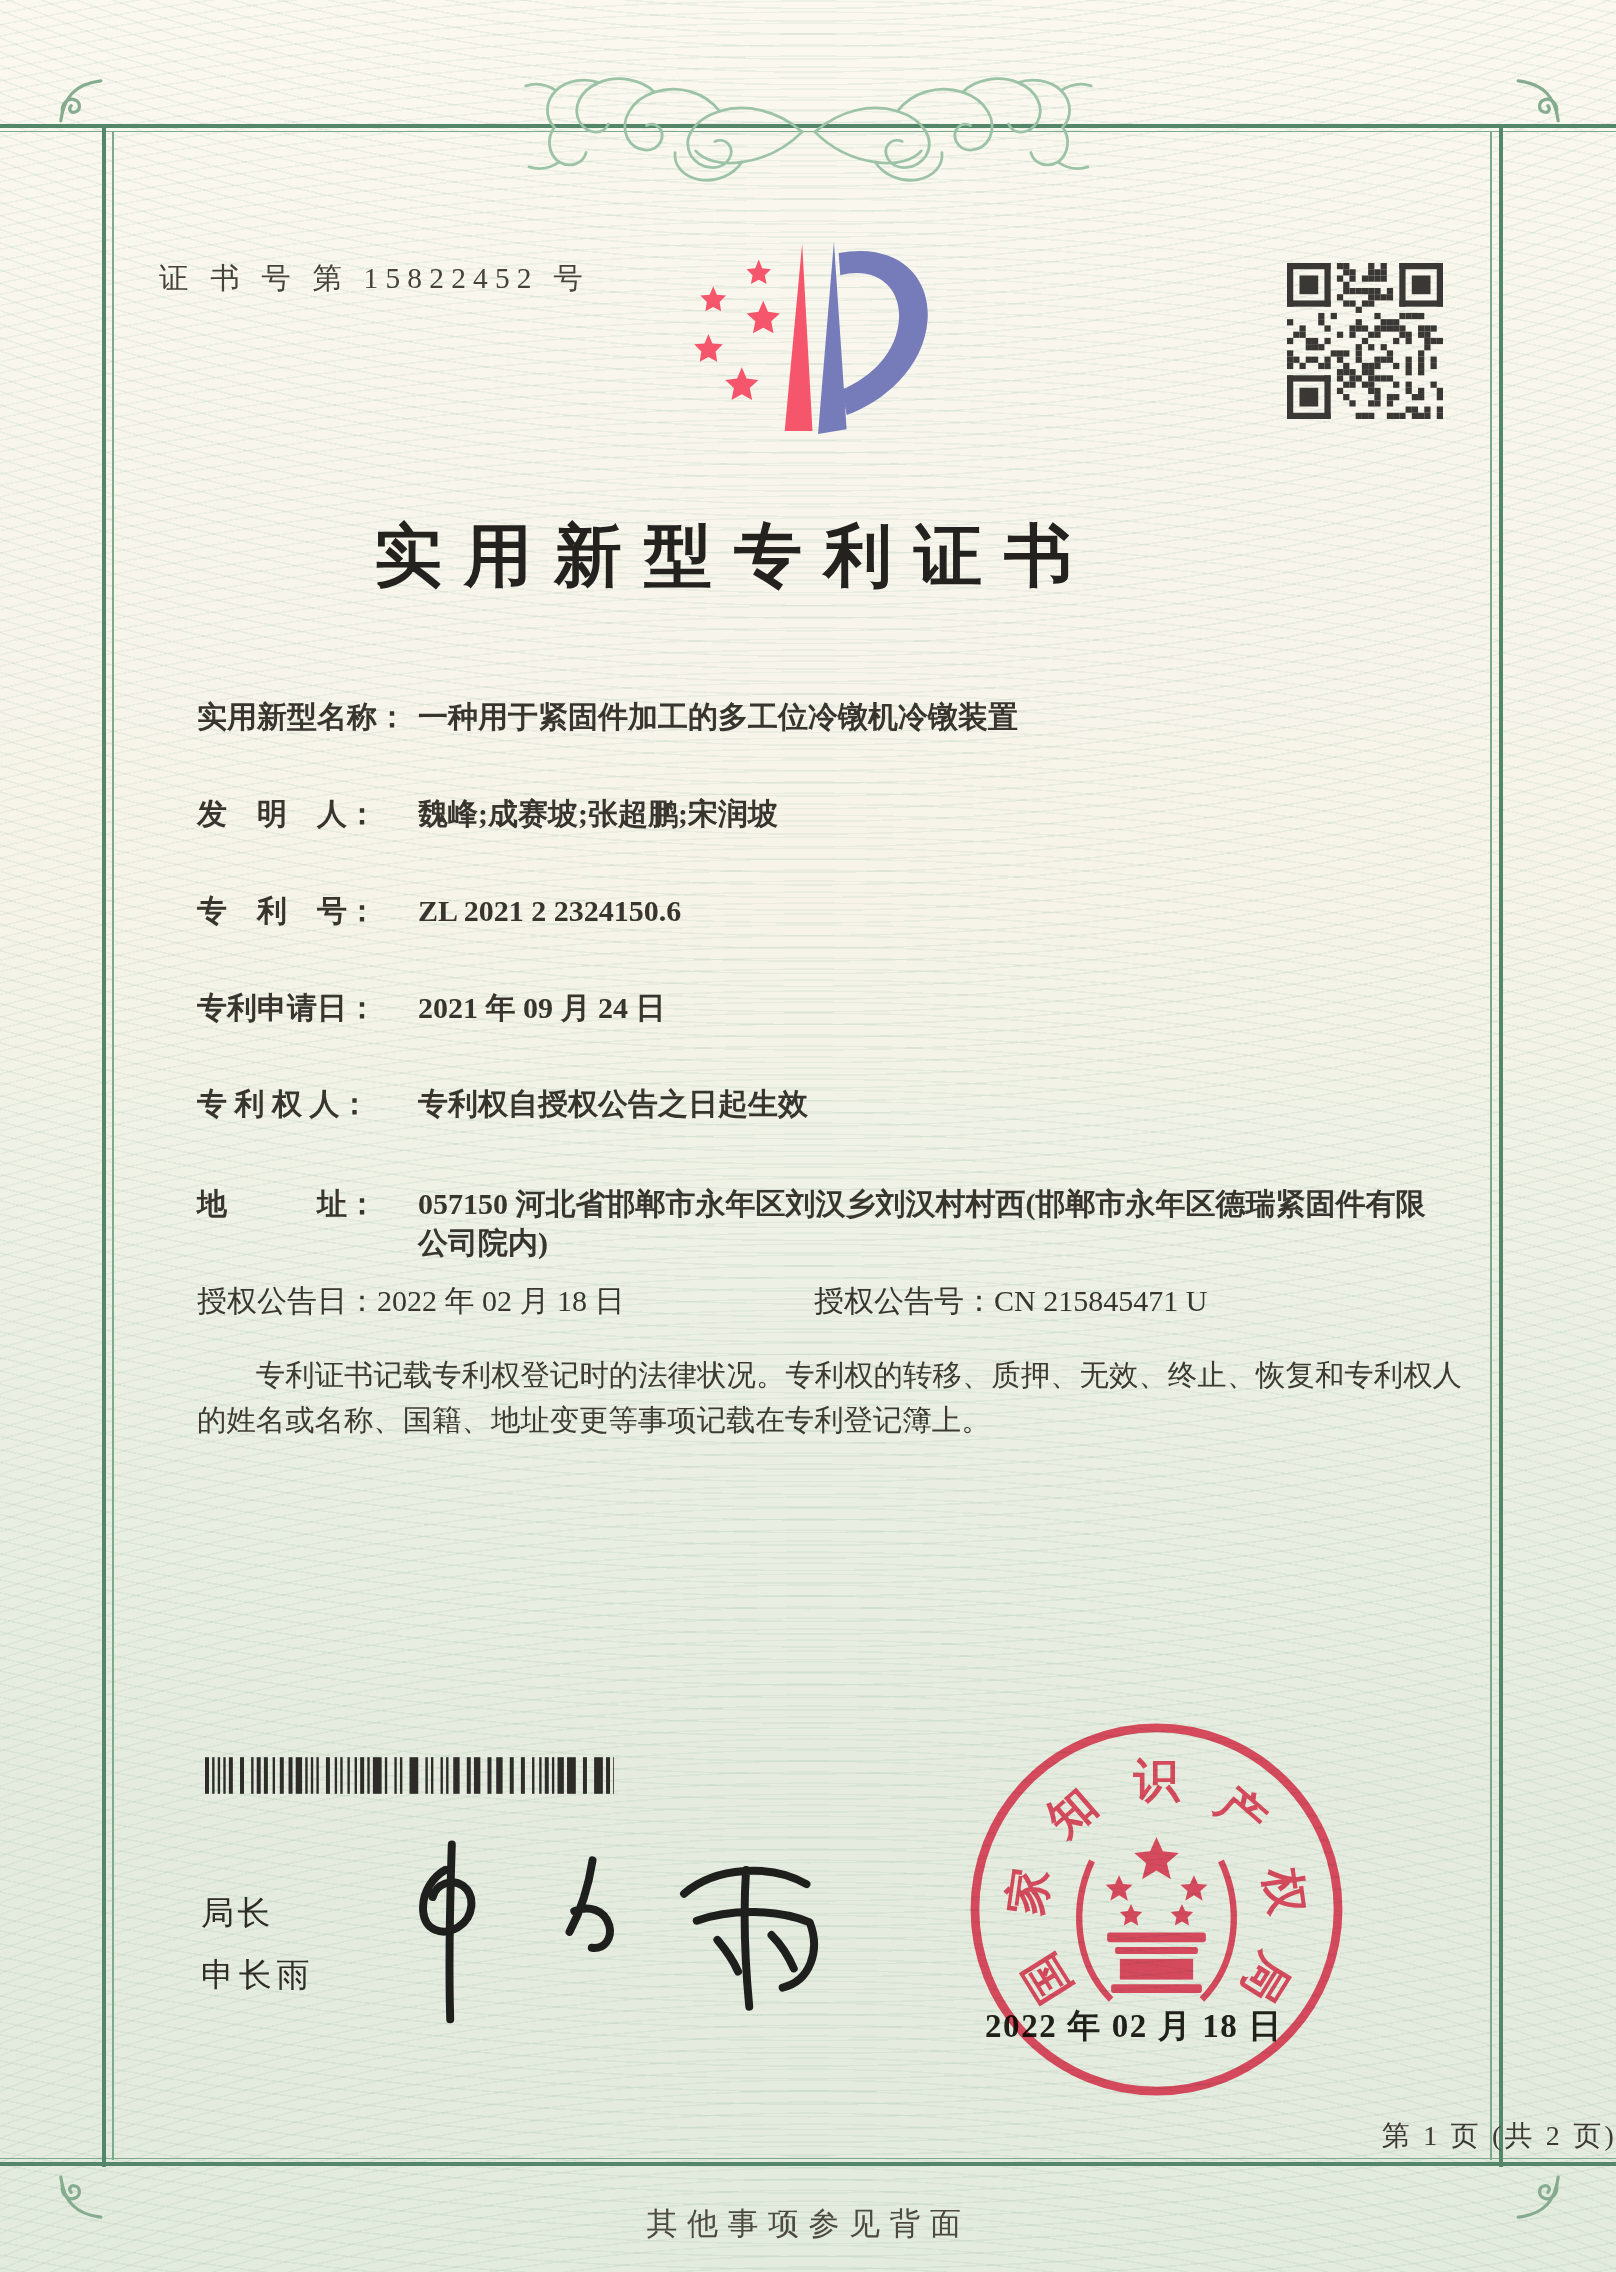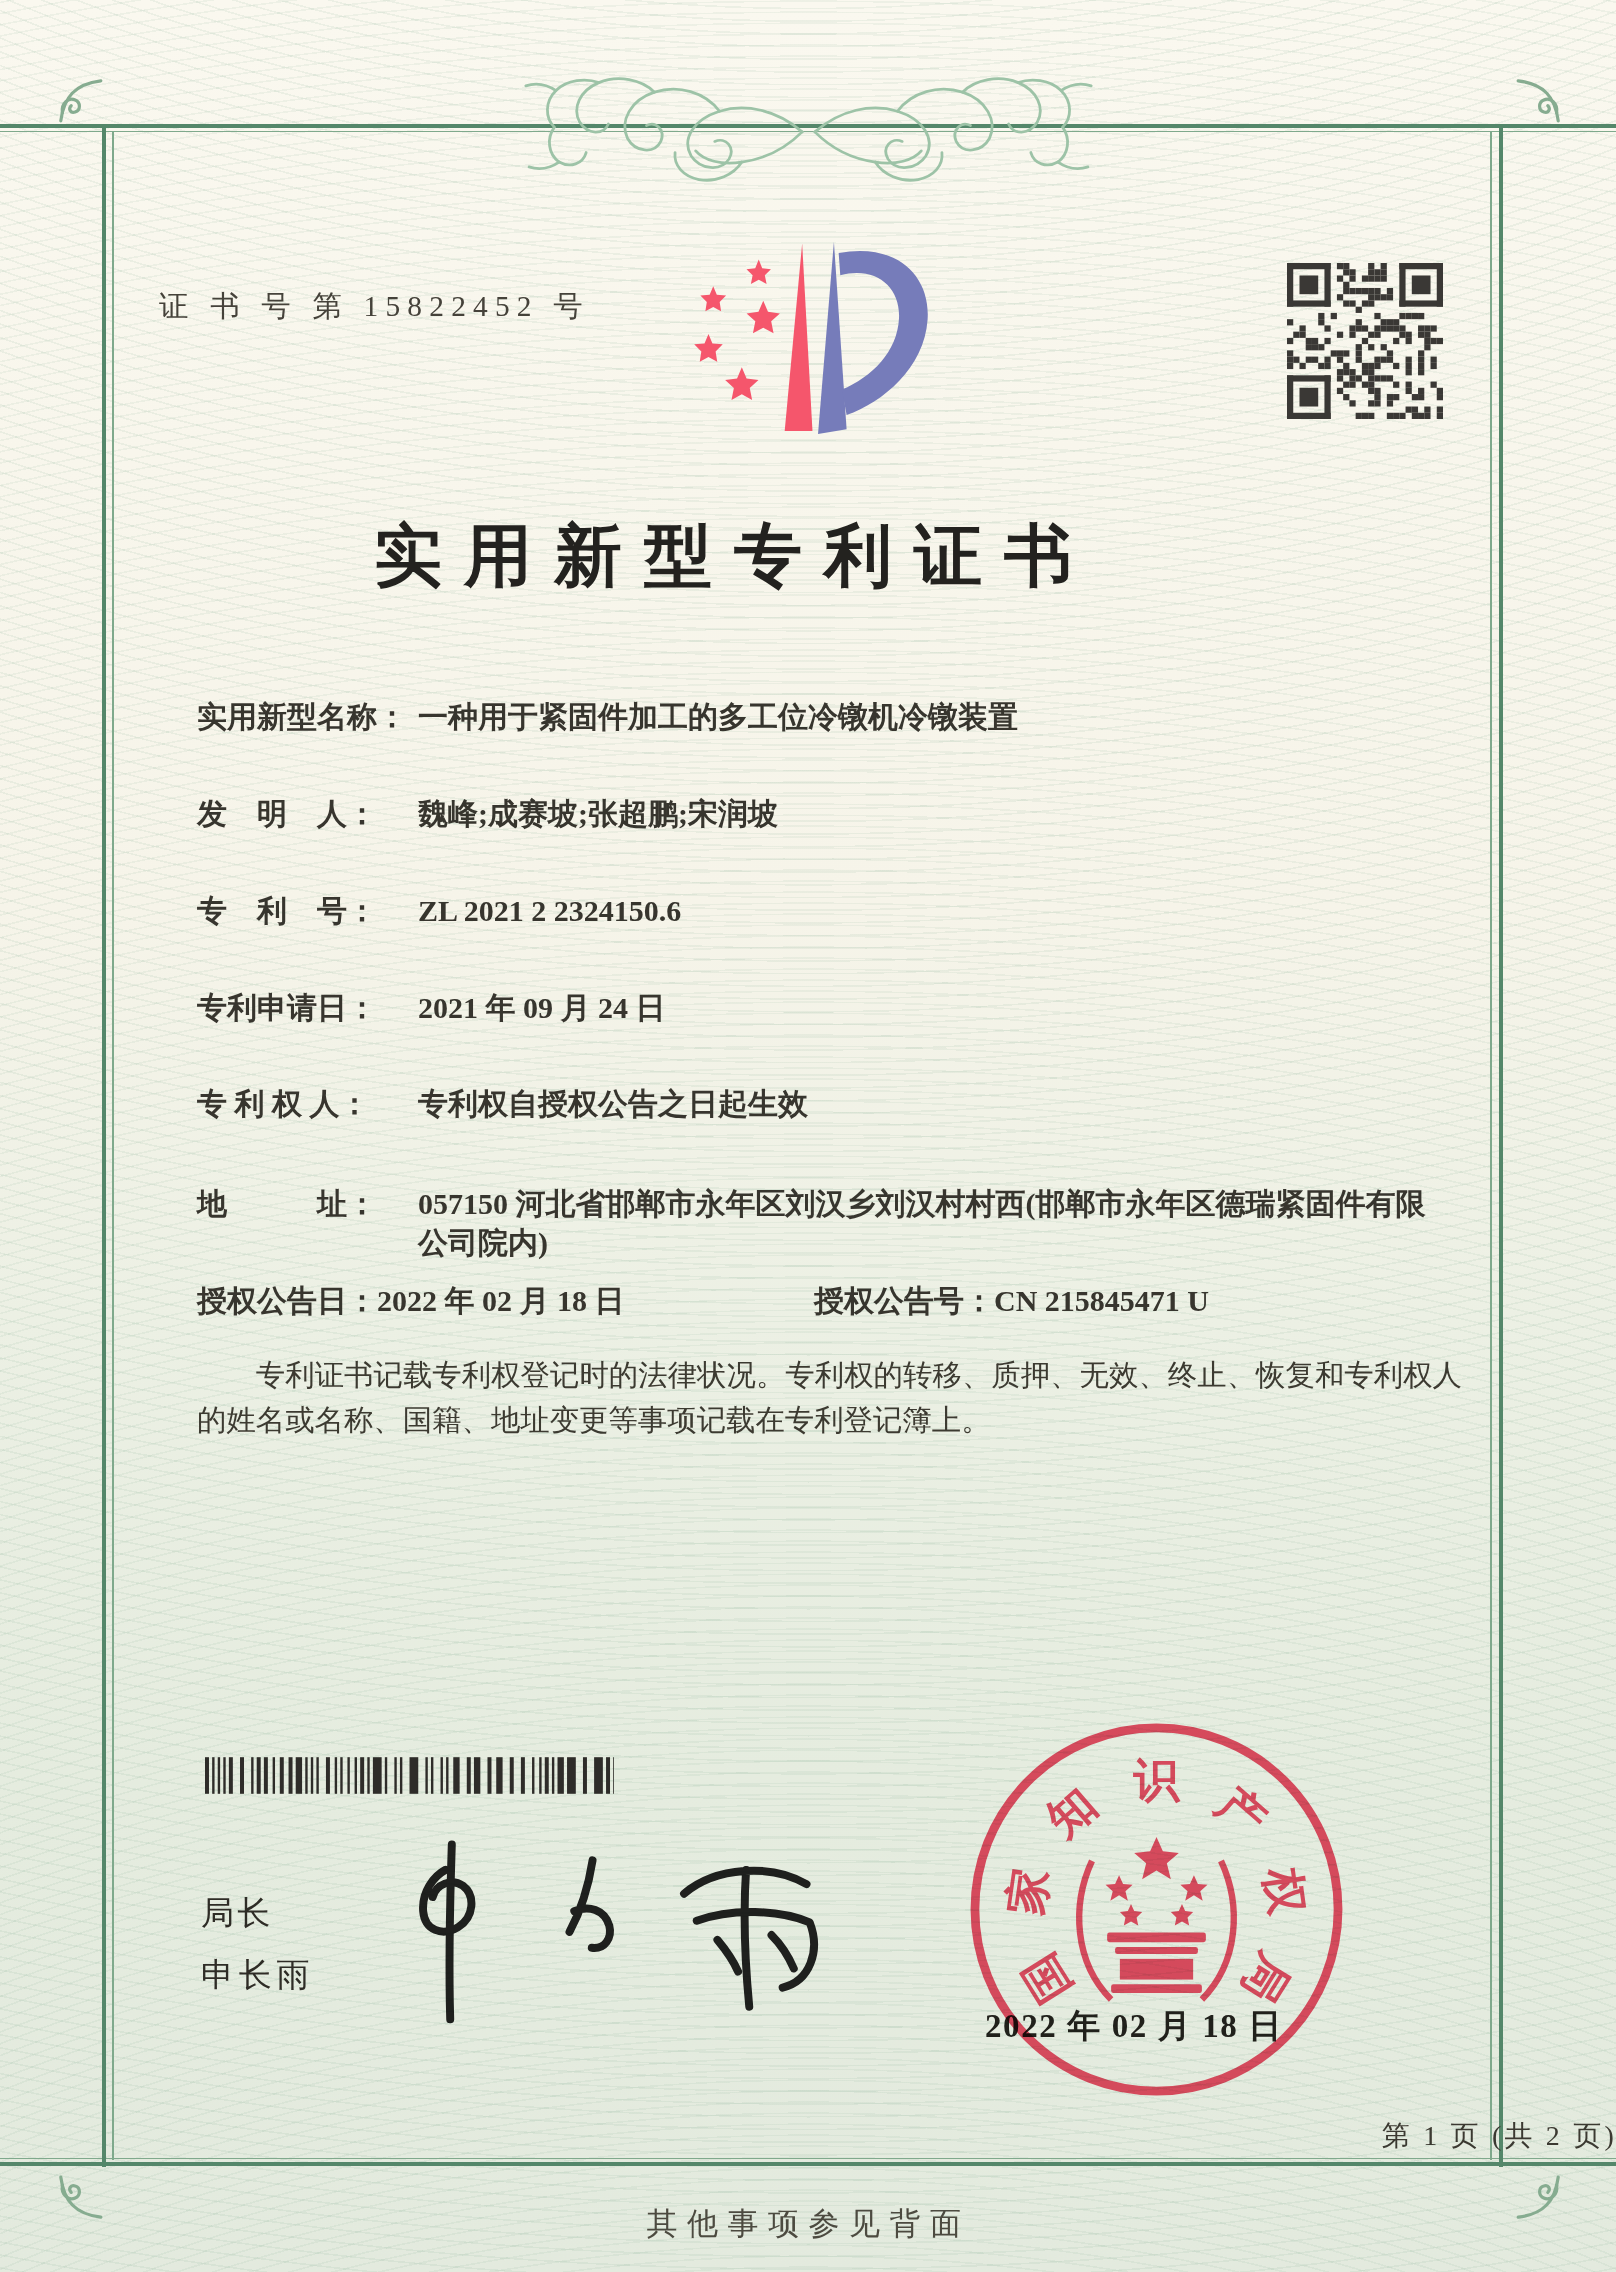--- a/index.html
+++ b/index.html
@@ -13,27 +13,27 @@
   .abs{position:absolute;}
   
   .band{position:absolute;left:0;width:1617px;}
   .band-top{top:124px;border-top:4px solid #54876a;padding-top:3.2px;}
   .band-top::after{content:"";display:block;border-top:1.6px solid #7fa98c;}
   .band-bottom{top:2158px;border-top:1.6px solid #7fa98c;padding-top:3.2px;}
   .band-bottom::after{content:"";display:block;border-top:4px solid #54876a;}
   .vline{position:absolute;top:124px;height:2043px;width:4px;background:#54876a;}
   .vline-inner{position:absolute;top:132px;height:2028px;width:1.6px;background:#7fa98c;}
   
-  .certno{left:159px;top:259px;font-size:29.4px;letter-spacing:7.2px;color:#45423a;margin-top:28px;}
+  .certno{left:159px;top:259px;font-size:29.4px;letter-spacing:7.2px;color:#45423a;}
   .title{left:0;top:511px;width:1430px;text-align:center;font-size:68px;font-weight:600;
     letter-spacing:22px;padding-left:38px;box-sizing:border-box;color:#23221f;}
   .frow{left:197px;width:1273px;display:flex;font-size:30px;color:#37352e;line-height:40px;font-weight:bold;}
   .flabel{flex:0 0 221px;white-space:nowrap;}
   .fvalue{flex:0 0 auto;max-width:1011px;word-break:break-all;line-height:39px;}
-  .grant{left:197px;width:1305px;display:flex;font-size:30px;color:#37352e;line-height:40px;font-weight:bold;}
+  .grant{left:197px;width:1305px;display:flex;font-size:30px;color:#37352e;line-height:40px;}
   .grant .g1{flex:0 0 617px;}
   .body-text{left:197px;width:1265px;top:1353px;font-size:29.4px;line-height:45px;
     color:#3c3a31;text-align:justify;}
   .body-text p{margin:0;text-indent:2em;}
   .dir-label{left:201px;top:1891px;font-size:33px;color:#2e2c26;letter-spacing:3.2px;}
   .dir-name{left:201px;top:1953px;font-size:33px;color:#2e2c26;letter-spacing:4.8px;}
   .seal-date{left:985px;top:2004px;width:366px;font-size:33px;font-weight:600;color:#24231f;
     letter-spacing:1.6px;mix-blend-mode:multiply;z-index:5;}
   .pageinfo{left:0;top:2117px;width:1617px;text-align:right;font-size:28px;color:#3b3931;letter-spacing:3.2px;}
   .backnote{left:0;top:2203px;width:1617px;text-align:center;font-size:31px;color:#4c4a40;letter-spacing:9.5px;}

